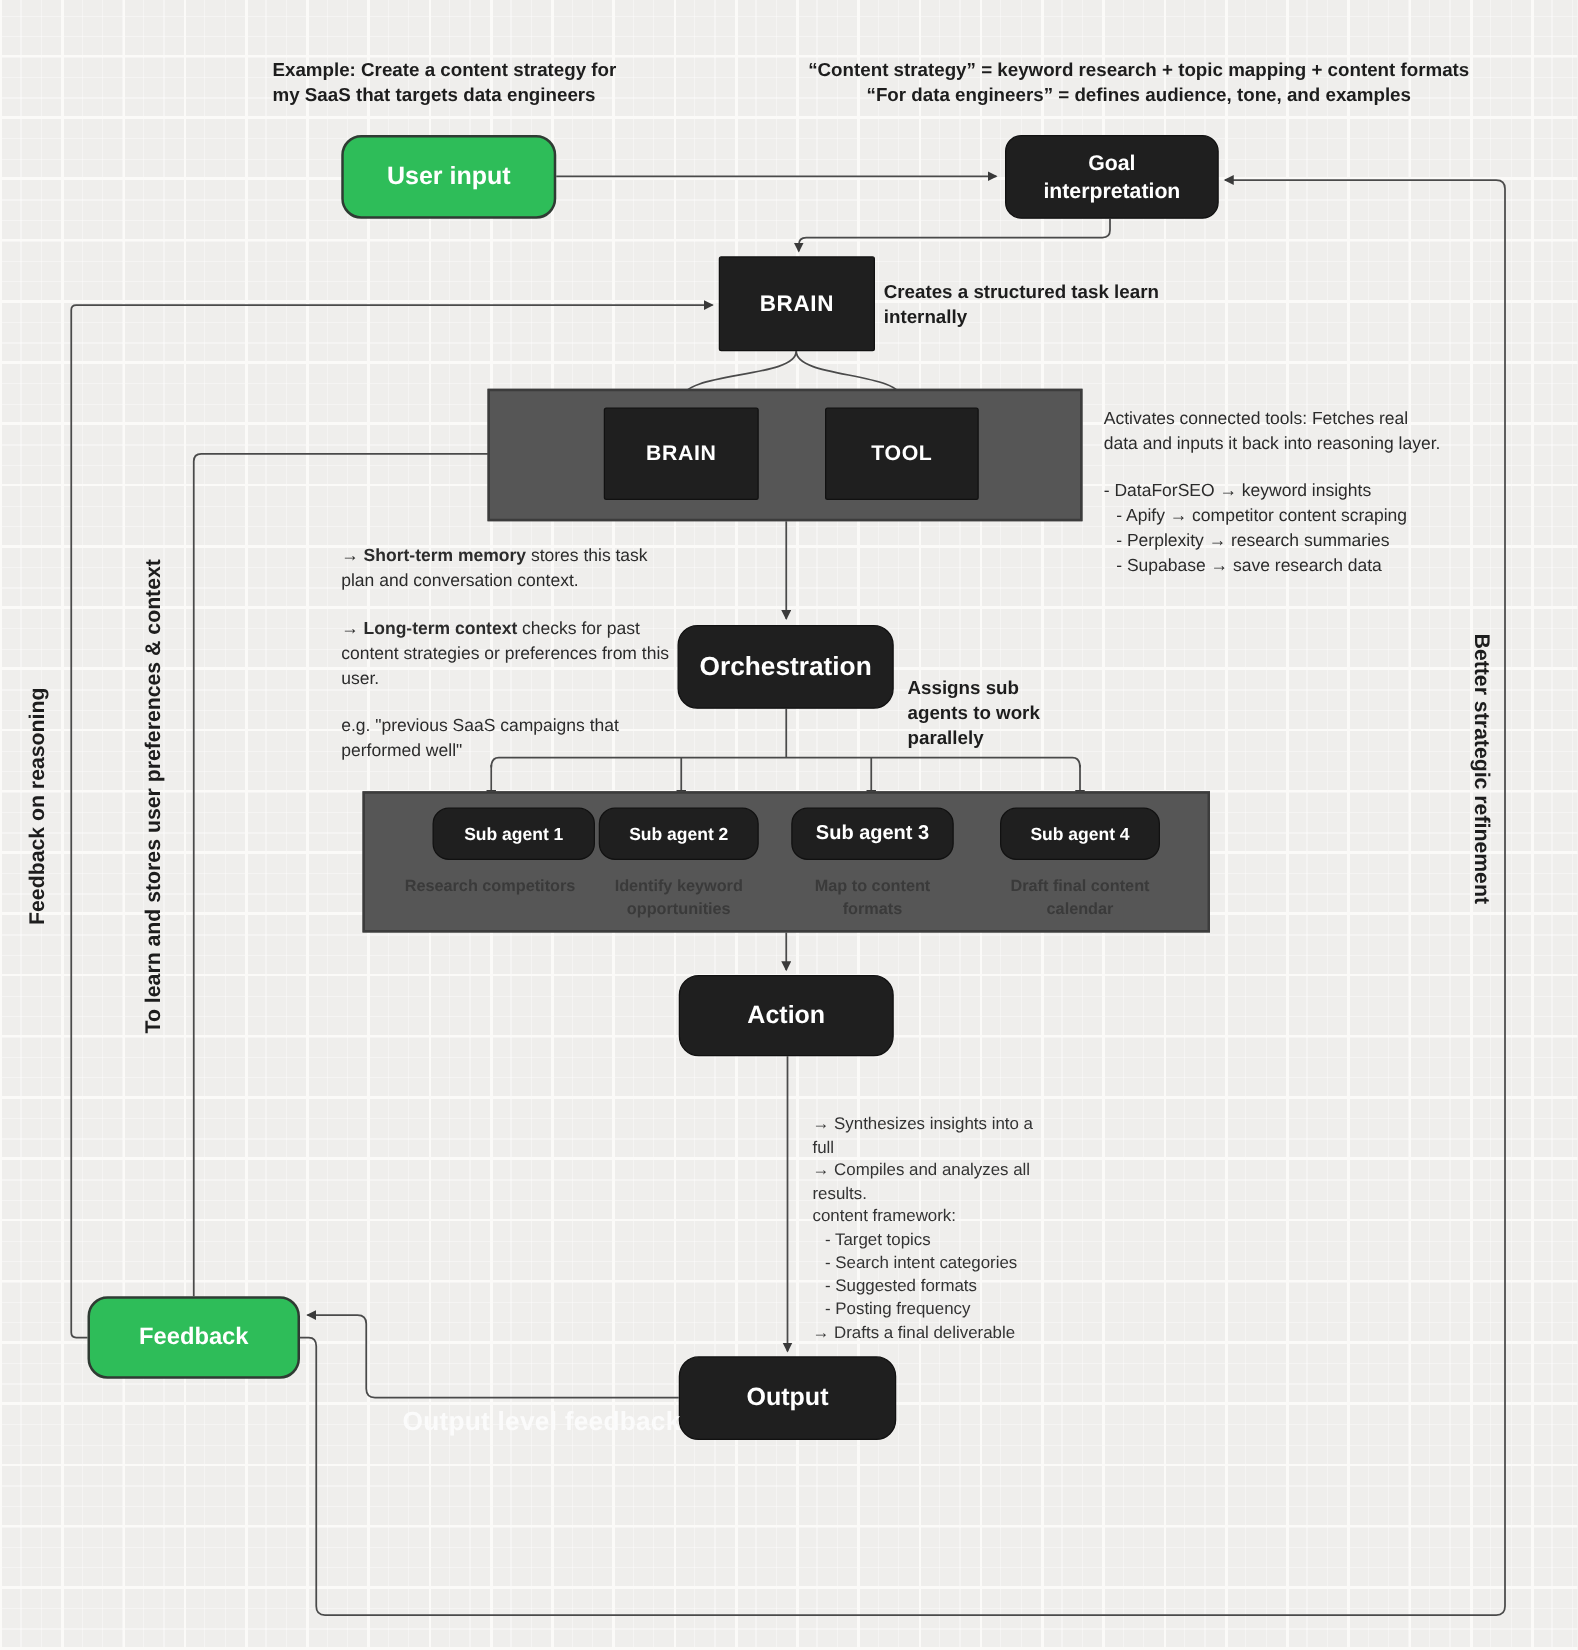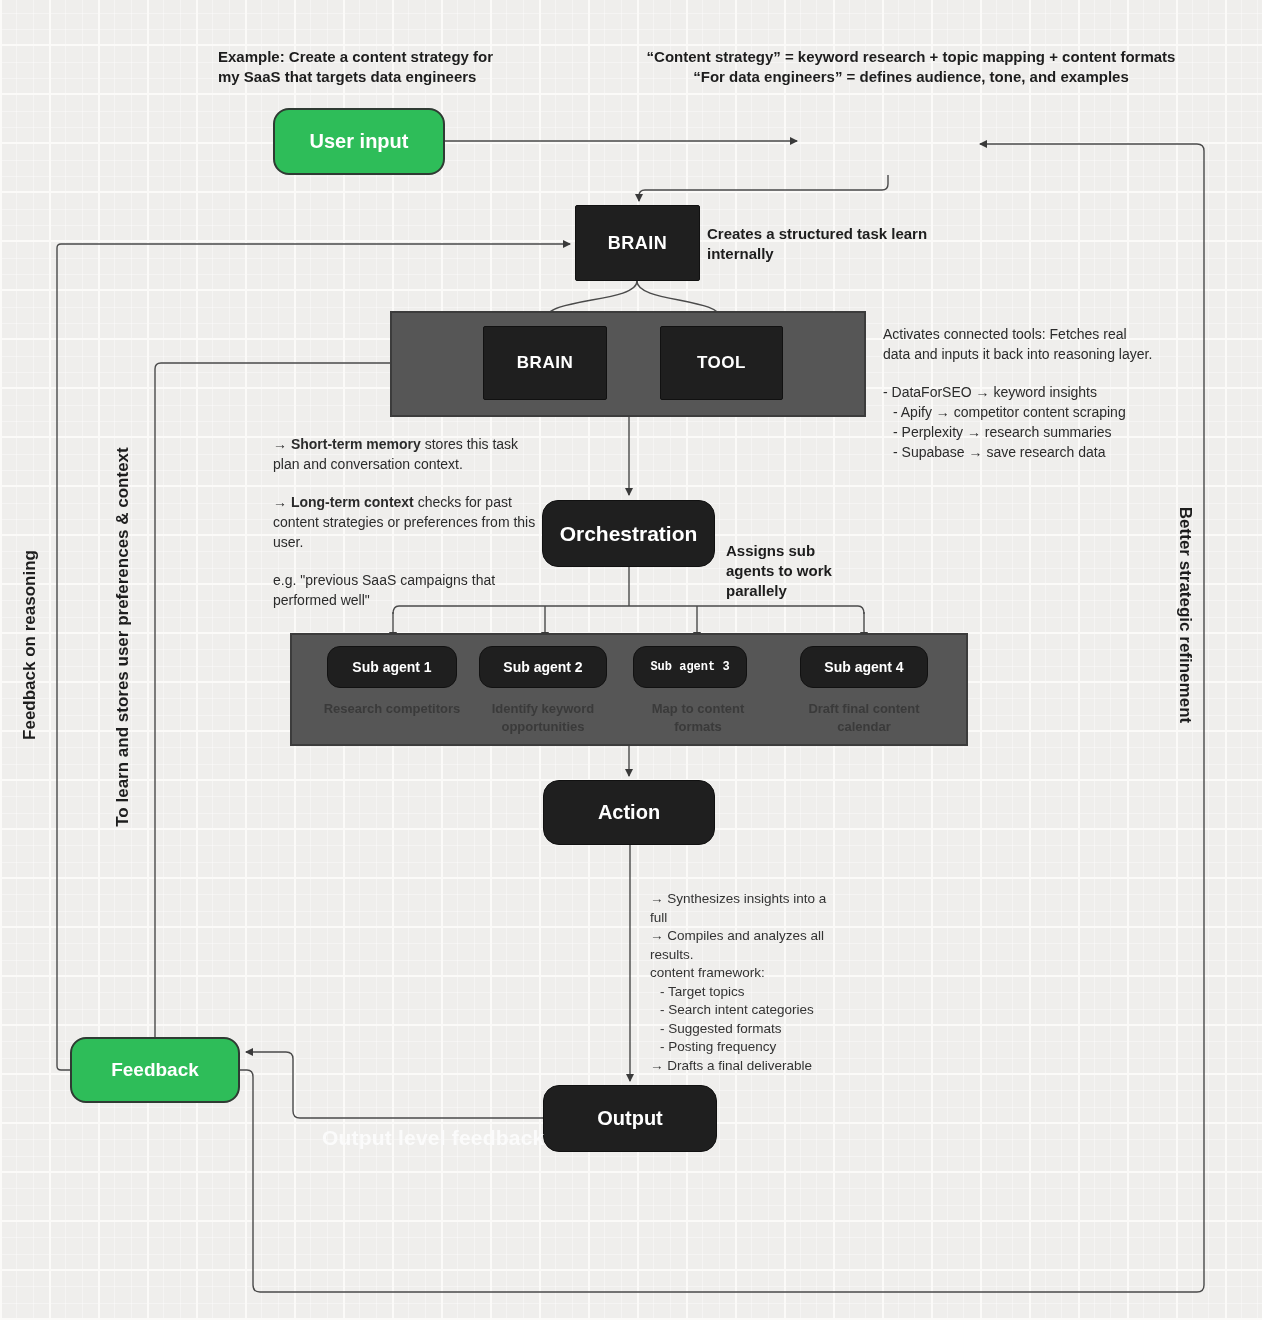--- a/index.html
+++ b/index.html
@@ -83,44 +83,47 @@
     </g>
   </svg>
 
   <div class="abs container-gray" style="left:390px;top:311px;width:476px;height:106px;"></div>
   <div class="abs container-gray" style="left:290px;top:633px;width:678px;height:113px;"></div>
 
   <div class="node green r-lg" style="left:273px;top:108px;width:172px;height:67px;font-size:20px;">
     <span>User input</span>
   </div>
 
+  <div class="node black r-md" style="left:804px;top:108px;width:171px;height:67px;font-size:17px;line-height:22px;">
+    <span style="width:130px;">Goal interpretation</span>
+  </div>
 
   <div class="node black r-sm" style="left:575px;top:205px;width:125px;height:76px;font-size:18px;letter-spacing:.5px;">
     <span>BRAIN</span>
   </div>
 
   <div class="node black r-sm" style="left:483px;top:326px;width:124px;height:74px;font-size:17px;letter-spacing:.5px;">
     <span>BRAIN</span>
   </div>
 
   <div class="node black r-sm" style="left:660px;top:326px;width:123px;height:74px;font-size:17px;letter-spacing:.5px;">
     <span>TOOL</span>
   </div>
 
   <div class="node black r-lg" style="left:542px;top:500px;width:173px;height:67px;font-size:21px;">
     <span>Orchestration</span>
   </div>
 
-  <div class="node black r-md" style="left:327px;top:646px;width:130px;height:42px;font-size:14px;">
+  <div class="node black r-md" style="left:346px;top:646px;width:130px;height:42px;font-size:14px;">
     <span>Sub agent 1</span>
   </div>
   <div class="node black r-md" style="left:479px;top:646px;width:128px;height:42px;font-size:14px;">
     <span>Sub agent 2</span>
   </div>
-  <div class="node black r-md" style="left:633px;top:646px;width:114px;height:42px;font-size:12px;font-family:Liberation Mono, monospace;">
+  <div class="node black r-md" style="left:633px;top:646px;width:130px;height:42px;font-size:16px;">
     <span>Sub agent 3</span>
   </div>
   <div class="node black r-md" style="left:800px;top:646px;width:128px;height:42px;font-size:14px;">
     <span>Sub agent 4</span>
   </div>
 
   <div class="subtask" style="left:322px;top:700px;width:140px;">Research competitors</div>
   <div class="subtask" style="left:473px;top:700px;width:140px;">Identify keyword opportunities</div>
   <div class="subtask" style="left:628px;top:700px;width:140px;">Map to content formats</div>
   <div class="subtask" style="left:789px;top:700px;width:150px;">Draft final content calendar</div>

